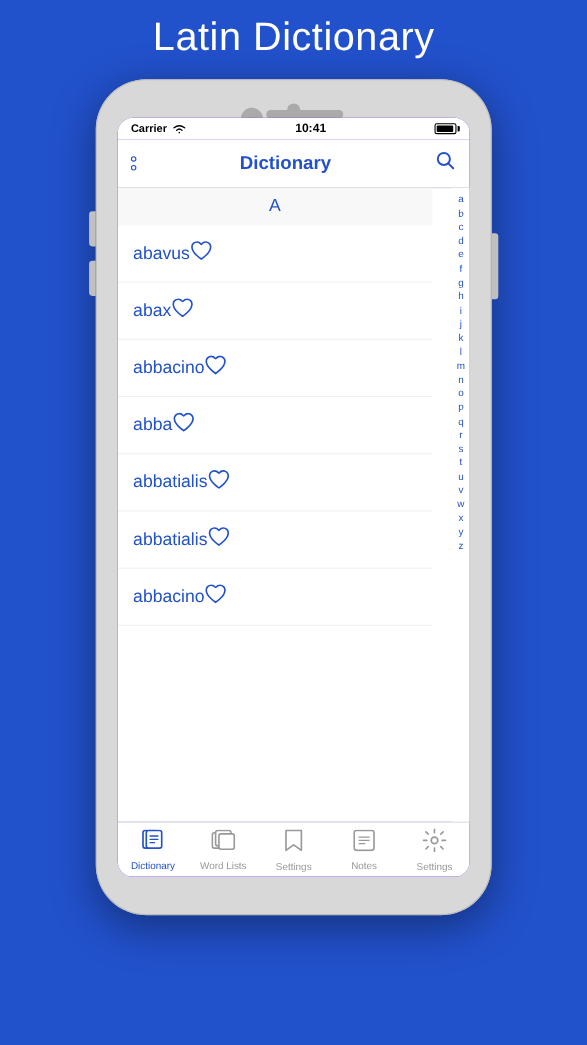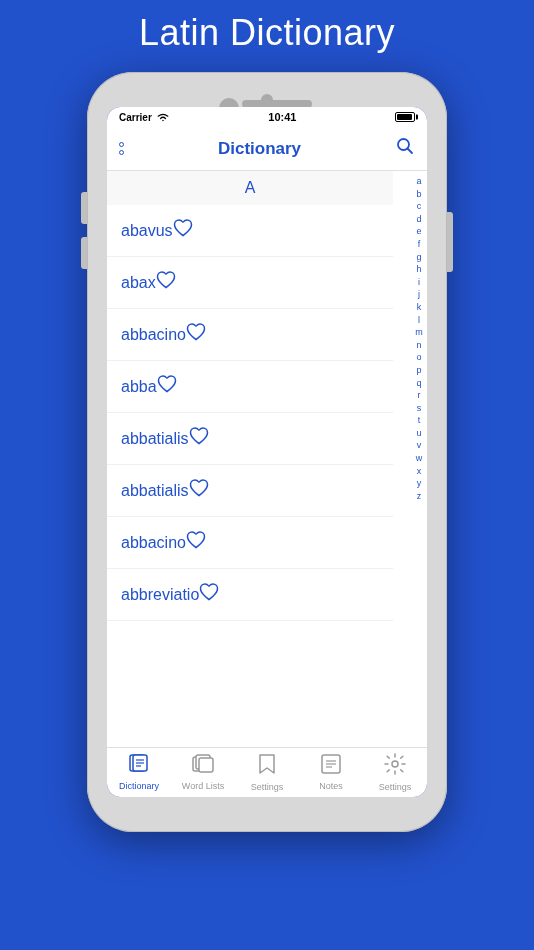--- a/index.html
+++ b/index.html
@@ -409,28 +409,20 @@
 
         <div class="word-item">
           <span class="word-text">abbacino</span>
           <span class="heart-icon">
             <svg width="20" height="18" viewBox="0 0 20 18" fill="none">
               <path d="M10 16.5C10 16.5 1.5 11 1.5 5.5C1.5 3.015 3.515 1 6 1C7.5 1 8.8 1.8 9.7 2.9C9.8 3.0 10.2 3.0 10.3 2.9C11.2 1.8 12.5 1 14 1C16.485 1 18.5 3.015 18.5 5.5C18.5 11 10 16.5 10 16.5Z" stroke="#2251CC" stroke-width="1.5"></path>
             </svg>
           </span>
         </div>
 
-        <div class="word-item">
-          <span class="word-text">abbreviatio</span>
-          <span class="heart-icon">
-            <svg width="20" height="18" viewBox="0 0 20 18" fill="none">
-              <path d="M10 16.5C10 16.5 1.5 11 1.5 5.5C1.5 3.015 3.515 1 6 1C7.5 1 8.8 1.8 9.7 2.9C9.8 3.0 10.2 3.0 10.3 2.9C11.2 1.8 12.5 1 14 1C16.485 1 18.5 3.015 18.5 5.5C18.5 11 10 16.5 10 16.5Z" stroke="#2251CC" stroke-width="1.5"></path>
-            </svg>
-          </span>
-        </div>
       </div>
 
       <div class="alpha-sidebar">
         <span class="alpha-letter">a</span>
         <span class="alpha-letter">b</span>
         <span class="alpha-letter">c</span>
         <span class="alpha-letter">d</span>
         <span class="alpha-letter">e</span>
         <span class="alpha-letter">f</span>
         <span class="alpha-letter">g</span>

